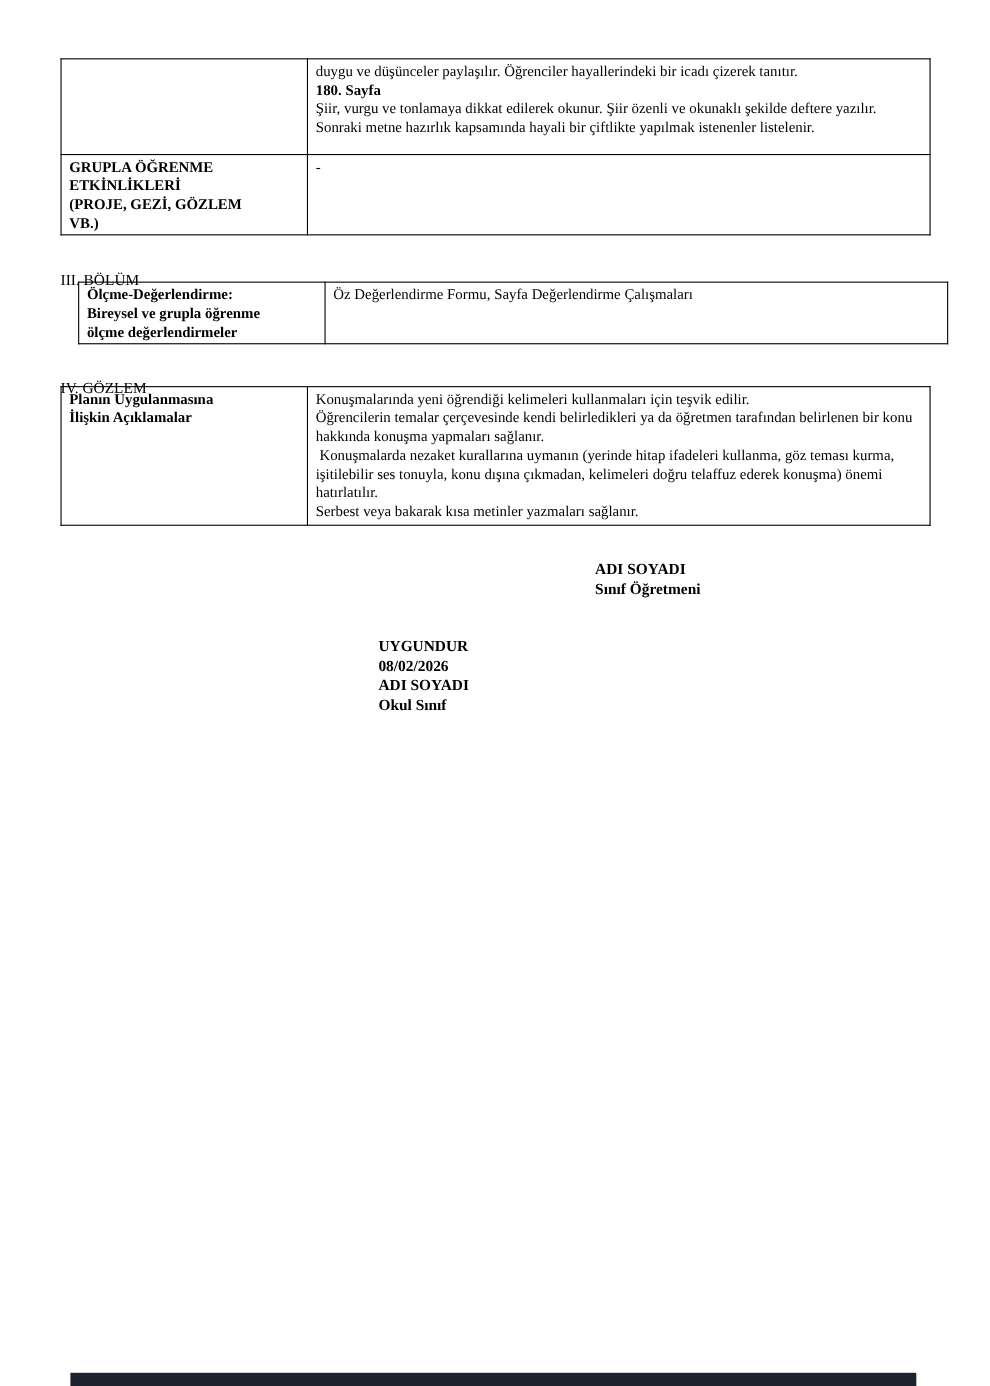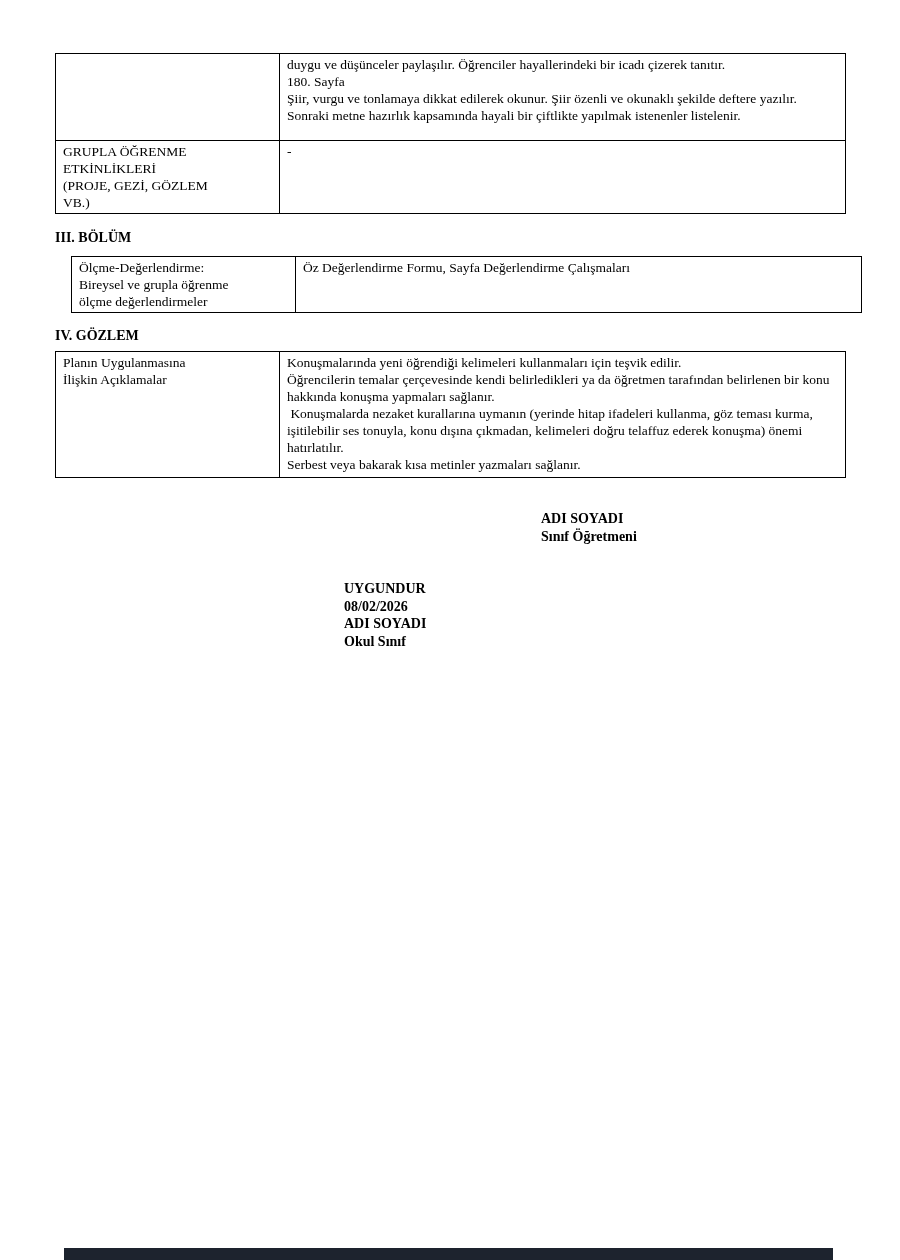--- a/index.html
+++ b/index.html
@@ -26,27 +26,28 @@
   table.doc-table td {
     border: 1px solid #000000;
     padding: 2px 6px 2px 7px;
     vertical-align: top;
     overflow: hidden;
   }
   .col-label { width: 224px; }
   .col-value { width: 566px; }
   td.v-mid { vertical-align: middle; }
   .cell-p { white-space: pre-wrap; }
-  .bold { font-weight: normal; }
+  .bold { font-weight: bold; }
   .section-heading {
     position: absolute;
     left: 55px;
     font-size: 14px;
-    font-weight: bold;
+    font-weight: normal;
     line-height: 18px;
+    margin-top: 18px;
   }
   .sig-block {
     position: absolute;
     width: 210px;
     text-align: left;
     font-size: 14px;
     font-weight: bold;
     line-height: 17.5px;
   }
   .bottom-bar {

